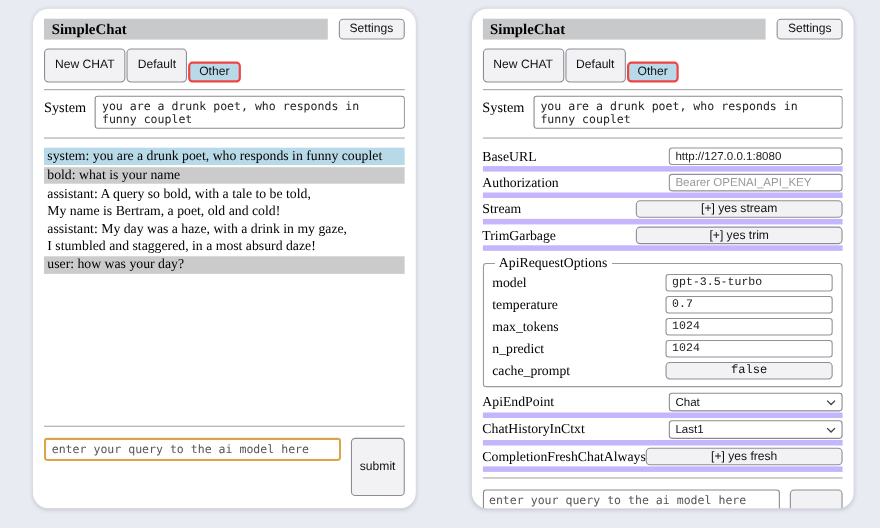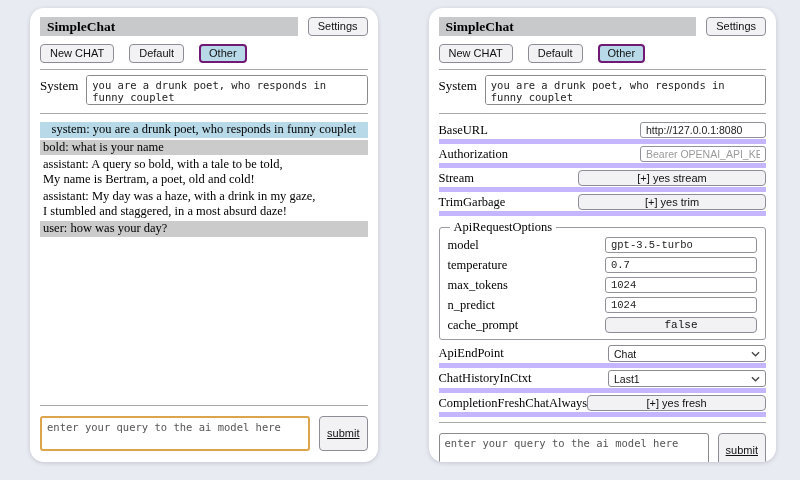--- a/index.html
+++ b/index.html
@@ -25,59 +25,59 @@
   .title {
     flex:1; background: var(--titlebar-bg, #c7c9cb);
     font-weight:bold; font-size:13.5px; padding:1px 7px; line-height:17px;
   }
   .btn {
     font-family:"Liberation Sans", sans-serif; font-size:11px;
     background:#f2f2f4; color:#111;
     border:1px solid #8d8d97; border-radius:4px;
     padding:2px 9px; line-height:13px; white-space:nowrap;
   }
-  .session-row { display:flex; gap:15px; margin:8px 0 1px; }
+  .session-row { display:flex; gap:1px; margin:8px 0 1px; }
   .btn.selected {
     background: var(--session-selected-bg, #b8d9e8);
-    border:2px solid #701a75; padding:1px 8px;
+    border:2px solid #ef4444; padding:1px 8px;margin-top:12px;
   }
   hr.div { border:0; border-top:1px solid #a8a8a8; margin:5px 0; width:100%; }
   
   .system-row { display:flex; gap:8px; margin:0 0 3px; }
   .system-row .lbl { font-size:13px; padding-top:3px; }
   textarea {
     font-family:"DejaVu Sans Mono","Liberation Mono",monospace;
     font-size:10.5px; resize:none; outline:none;
     border:1px solid #8a8a8a; border-radius:3px;
     padding:3px 5px; color:#222; background:#fff;
   }
   textarea::placeholder { color:#555; }
   .system-ta { flex:1; height:30px; }
   
   .chat { flex:1; overflow:hidden; margin-top:3px; }
   .msg {
     font-size:12.5px; line-height:1.16; padding:0 3px 1px;
     margin-bottom:2px; white-space:pre-line; color:#000;
   }
-  .msg.system { background: var(--system-msg-bg, #b8d9e8); text-align: center; }
+  .msg.system { background: var(--system-msg-bg, #b8d9e8); }
   .msg.user { background: var(--user-msg-bg, #cbcbcb); }
   
   .query-row { display:flex; gap:9px; align-items:stretch; margin-top:5px; }
-  .query-ta { flex:1; height:35px; }
+  .query-ta { flex:1; height:21px; }
   .query-ta.focused { border:2px solid var(--query-focus-border, #dca54c); }
-  .btn.submit { padding:4px 7px;text-decoration:underline; }
+  .btn.submit { padding:19px 7px; }
   
   .cfg { margin-top:1px; }
   .cfg-row {
     display:flex; align-items:center; justify-content:space-between;
     padding:2px 0 1px; border-bottom:5px solid #c4b5fd;
   }
   .cfg-label { font-size:12.5px; white-space:nowrap; }
   .cfg input {
-    width:126px; height:16px;
+    width:158px; height:16px;
     font-family:"Liberation Sans", sans-serif; font-size:10.5px;
     border:1px solid #919197; border-radius:3px; padding:1px 5px;
     color:#222; outline:none; background:#fff;
   }
   .cfg input::placeholder { color:#9a9a9a; }
   .btn.wide { width:188px; padding:1px 4px; height:16px; line-height:12px; }
   fieldset.aro {
     border:1px solid #9a9aa0; border-radius:3px;
     margin:4px 0 3px; padding:0 8px 4px;
   }

